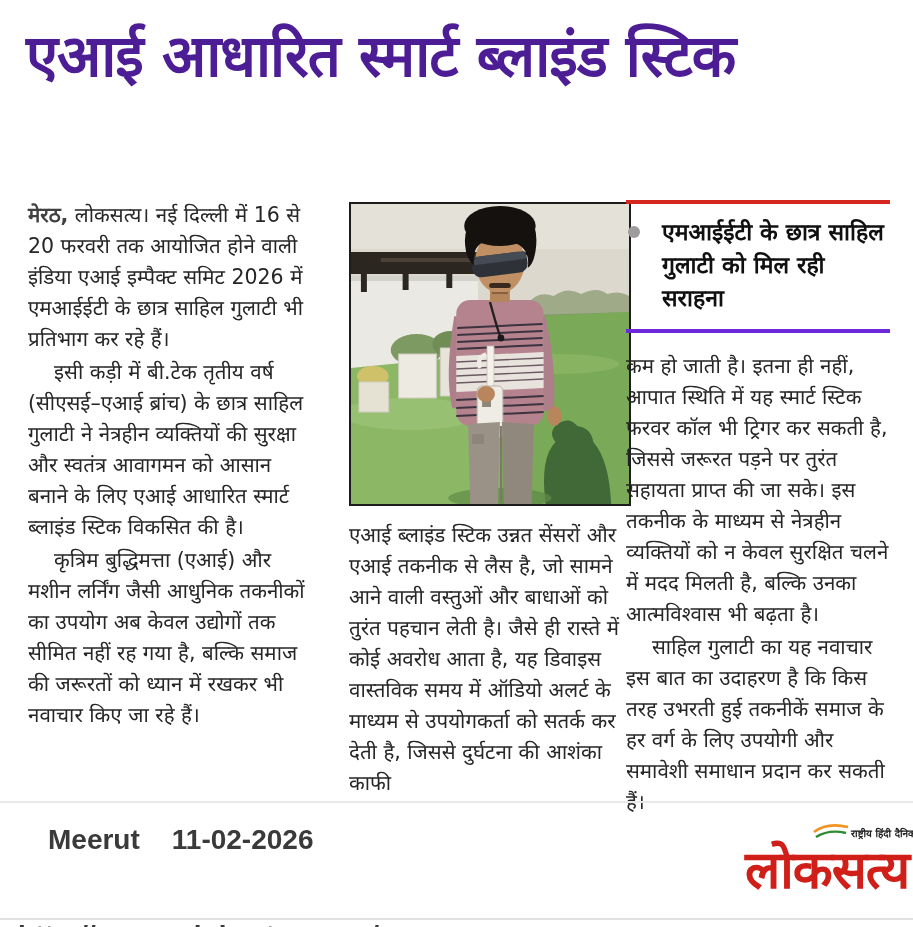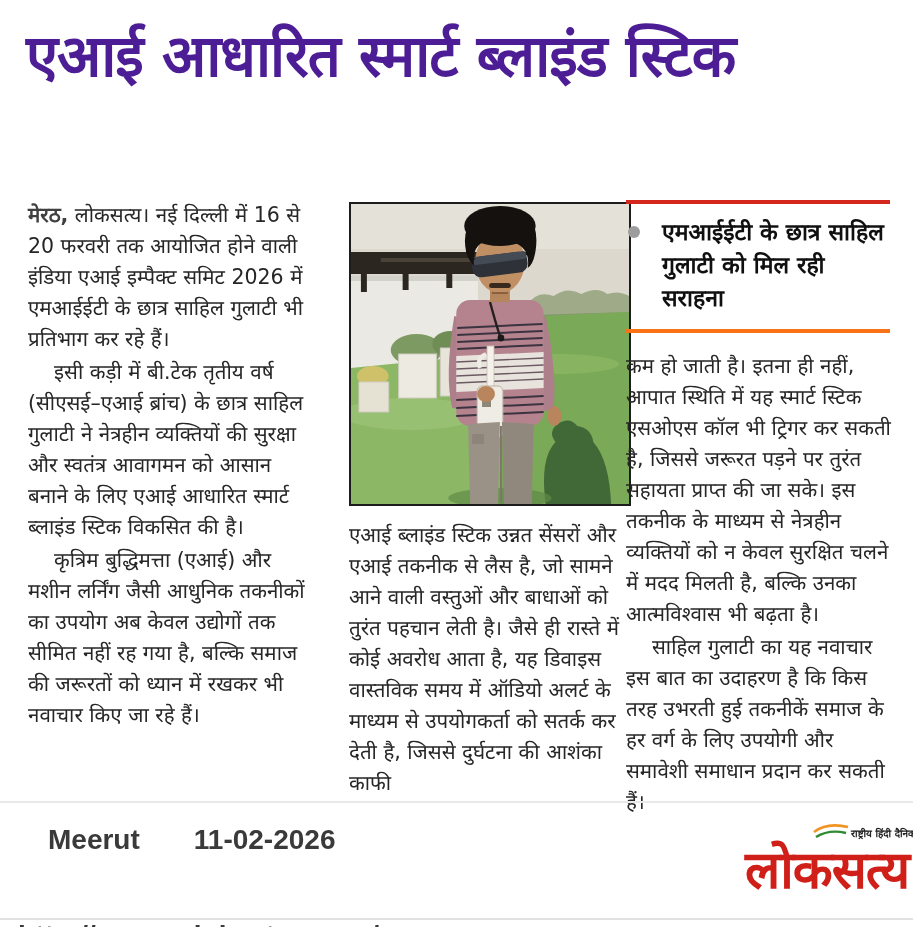--- a/index.html
+++ b/index.html
@@ -27,40 +27,40 @@
   .col-right{left:626px;width:266px;}
   .lead{font-weight:bold;color:#404040;}
   
   .photo-frame{
     width:282px;height:304px;border:2px solid #1d1d1d;
     margin:2px 0 14px 0;background:#d9d5cb;box-sizing:border-box;
   }
   .photo-frame svg{display:block;width:100%;height:100%;}
   
   .highlight-box{
-    border-top:4px solid #d4281f;border-bottom:4px solid #f97316;
+    border-top:4px solid #d4281f;border-bottom:4px solid #6d28d9;
     padding:12px 0 14px 0;margin-bottom:18px;position:relative;width:264px;
   }
   .highlight-bullet{
     position:absolute;left:2px;top:22px;width:12px;height:12px;border-radius:50%;
     background:#9d9d9d;
   }
   .highlight-text{
     margin-left:36px;font-size:23px;font-weight:bold;color:#101010;line-height:33px;
   }
   
   .clip-edge-bottom{position:absolute;left:0;top:801px;width:913px;height:2px;background:#e9e9e9;}
   .page-edge-bottom{position:absolute;left:0;top:918px;width:913px;height:2px;background:#e1e1e1;}
   
   .footer-meta{
     position:absolute;left:48px;top:824px;
     font-family:"Liberation Sans",sans-serif;font-weight:bold;
     font-size:28px;color:#3a3a3a;
   }
-  .footer-meta .date{margin-left:54px;text-align:right;}
+  .footer-meta .date{margin-left:32px;text-align:right;}
   .footer-url{
     position:absolute;left:5px;top:920px;
     font-family:"Liberation Sans",sans-serif;font-weight:bold;
     font-size:28px;color:#3a3a3a;margin-left:13px;
   }
   .logo{position:absolute;left:745px;top:818px;width:200px;}
   .logo-top{position:relative;height:24px;}
   .logo-swoosh{position:absolute;left:68px;top:6px;}
   .logo-tagline{
     position:absolute;left:106px;top:8px;white-space:nowrap;
@@ -179,21 +179,21 @@
     </svg>
   </div>
   <p>एआई ब्लाइंड स्टिक उन्नत सेंसरों और एआई तकनीक से लैस है, जो सामने आने वाली वस्तुओं और बाधाओं को तुरंत पहचान लेती है। जैसे ही रास्ते में कोई अवरोध आता है, यह डिवाइस वास्तविक समय में ऑडियो अलर्ट के माध्यम से उपयोगकर्ता को सतर्क कर देती है, जिससे दुर्घटना की आशंका काफी</p>
 </div>
 
 <div class="col col-right">
   <div class="highlight-box">
     <span class="highlight-bullet"></span>
     <div class="highlight-text">एमआईईटी के छात्र साहिल गुलाटी को मिल रही सराहना</div>
   </div>
-  <p>कम हो जाती है। इतना ही नहीं, आपात स्थिति में यह स्मार्ट स्टिक एसओएस कॉल भी ट्रिगर कर सकती है, जिससे जरूरत पड़ने पर तुरंत सहायता प्राप्त की जा सके। इस तकनीक के माध्यम से नेत्रहीन व्यक्तियों को न केवल सुरक्षित चलने में मदद मिलती है, बल्कि उनका आत्मविश्वास भी बढ़ता है।</p>
+  <p>कम हो जाती है। इतना ही नहीं, आपात स्थिति में यह स्मार्ट स्टिक फरवर कॉल भी ट्रिगर कर सकती है, जिससे जरूरत पड़ने पर तुरंत सहायता प्राप्त की जा सके। इस तकनीक के माध्यम से नेत्रहीन व्यक्तियों को न केवल सुरक्षित चलने में मदद मिलती है, बल्कि उनका आत्मविश्वास भी बढ़ता है।</p>
   <p class="indent">साहिल गुलाटी का यह नवाचार इस बात का उदाहरण है कि किस तरह उभरती हुई तकनीकें समाज के हर वर्ग के लिए उपयोगी और समावेशी समाधान प्रदान कर सकती हैं।</p>
 </div>
 
 <div class="clip-edge-bottom"></div>
 <div class="page-edge-bottom"></div>
 
 <div class="footer-meta">
   <span>Meerut</span><span class="date">11-02-2026</span>
 </div>
 

